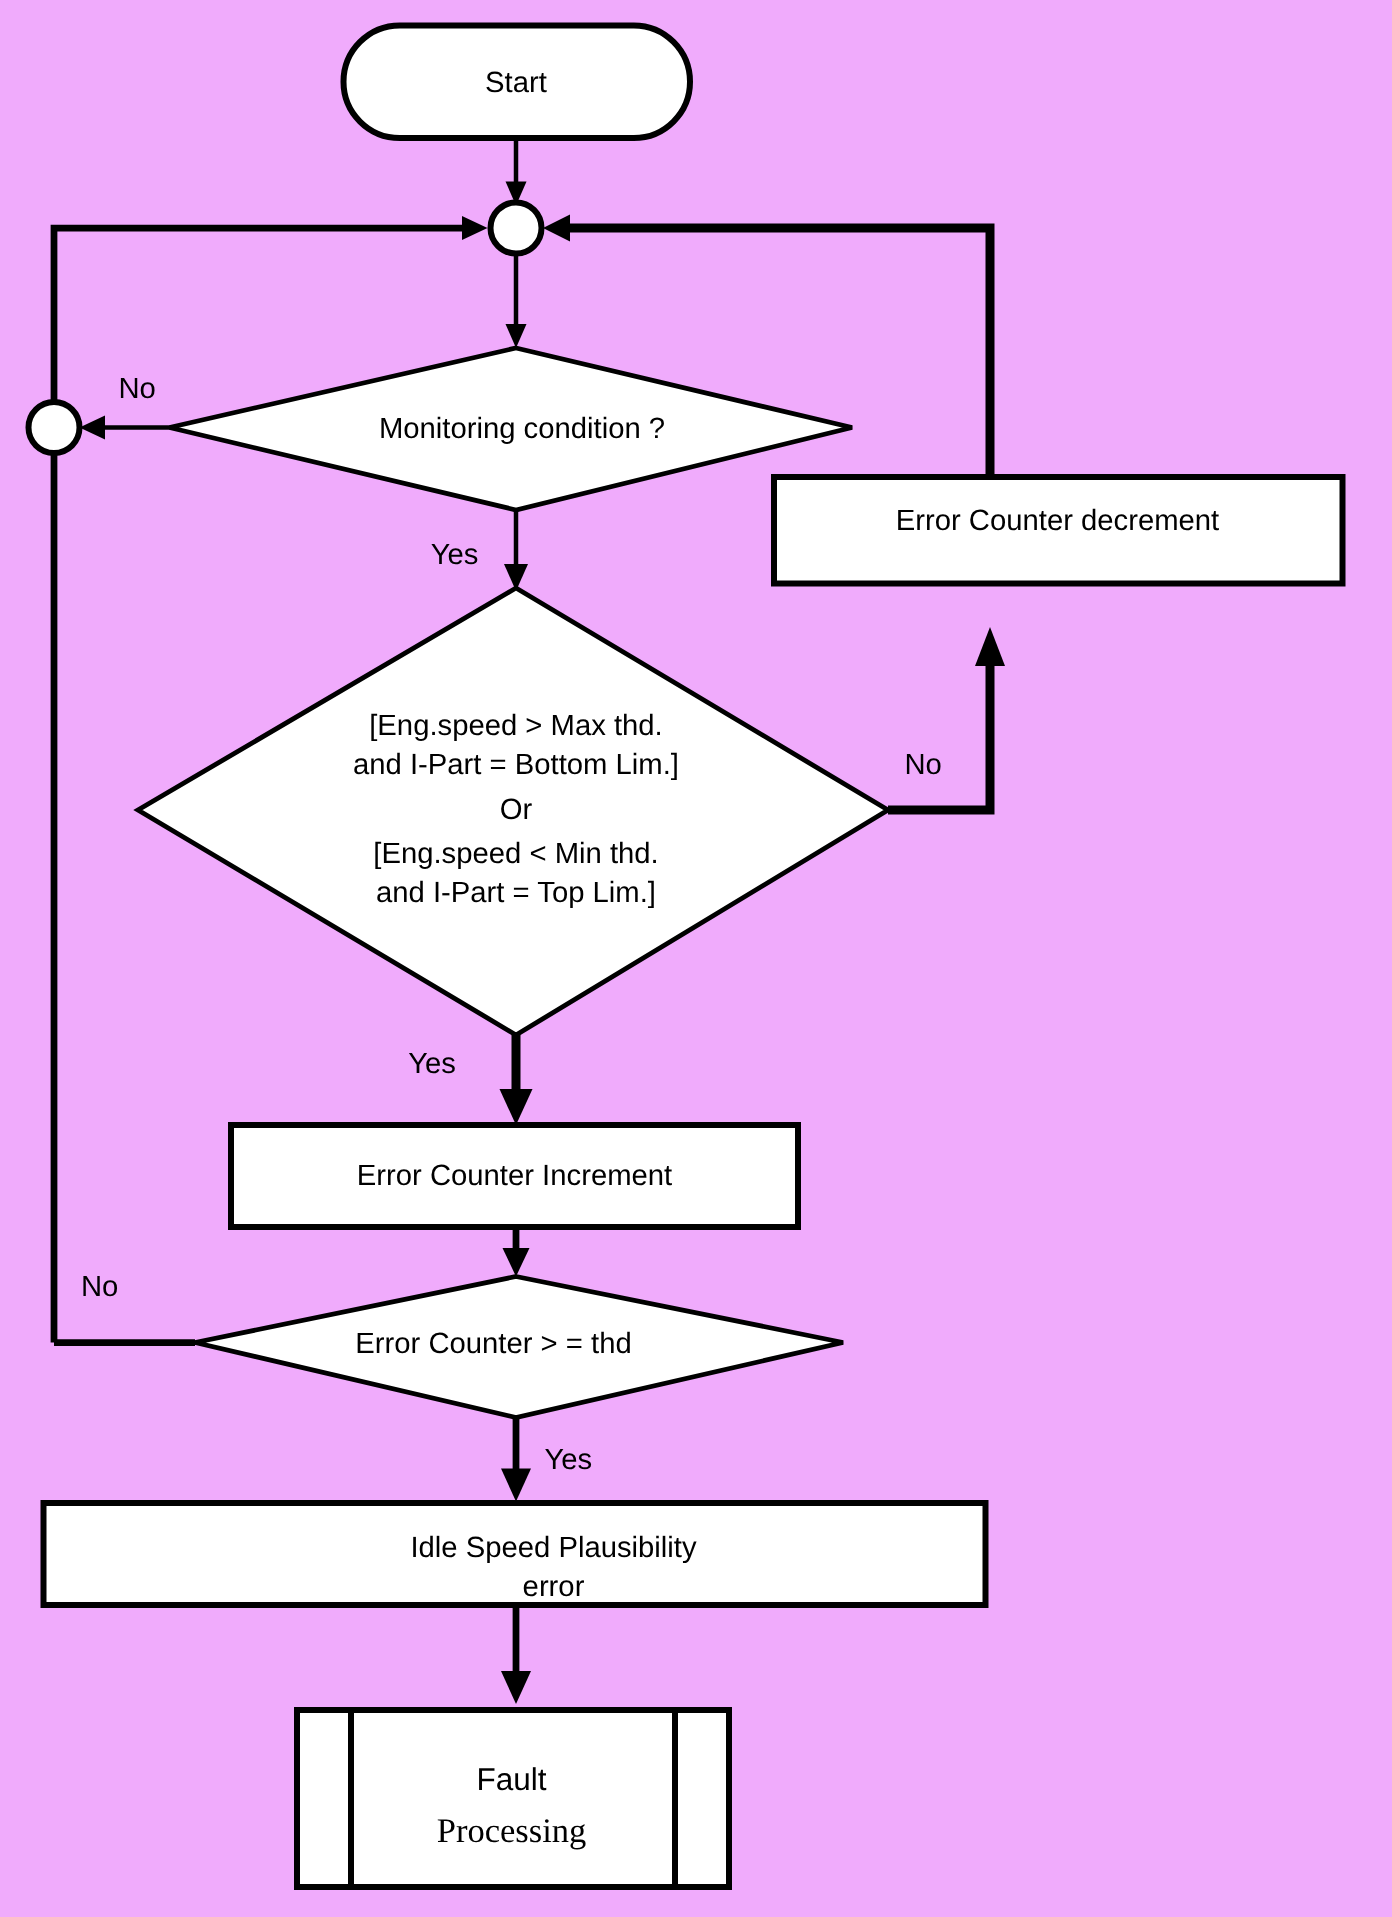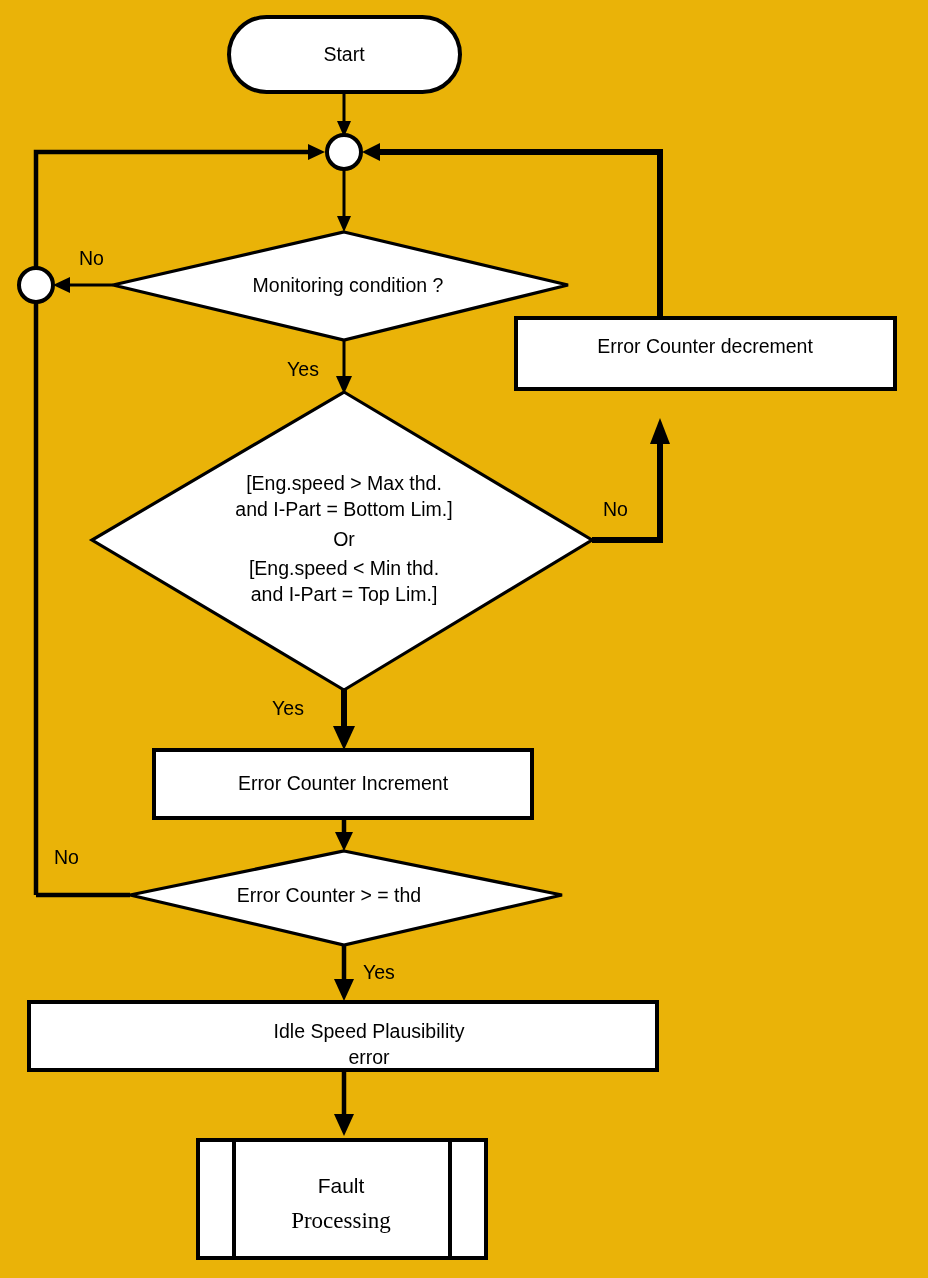--- a/index.html
+++ b/index.html
@@ -4,21 +4,21 @@
 <style>
   html, body {
     margin: 0;
     padding: 0;
     background: #ffffff;
   }
   #chart-root {
     position: relative;
     width: 928px;
     height: 1278px;
-    background: #eab308;
+    background: #f0abfc;
     font-family: "Liberation Sans", sans-serif;
   }
   svg#flow {
     display: block;
     width: 928px;
     height: 1278px;
   }
   .shape-stroke {
     fill: #ffffff;
     stroke: #000000;

